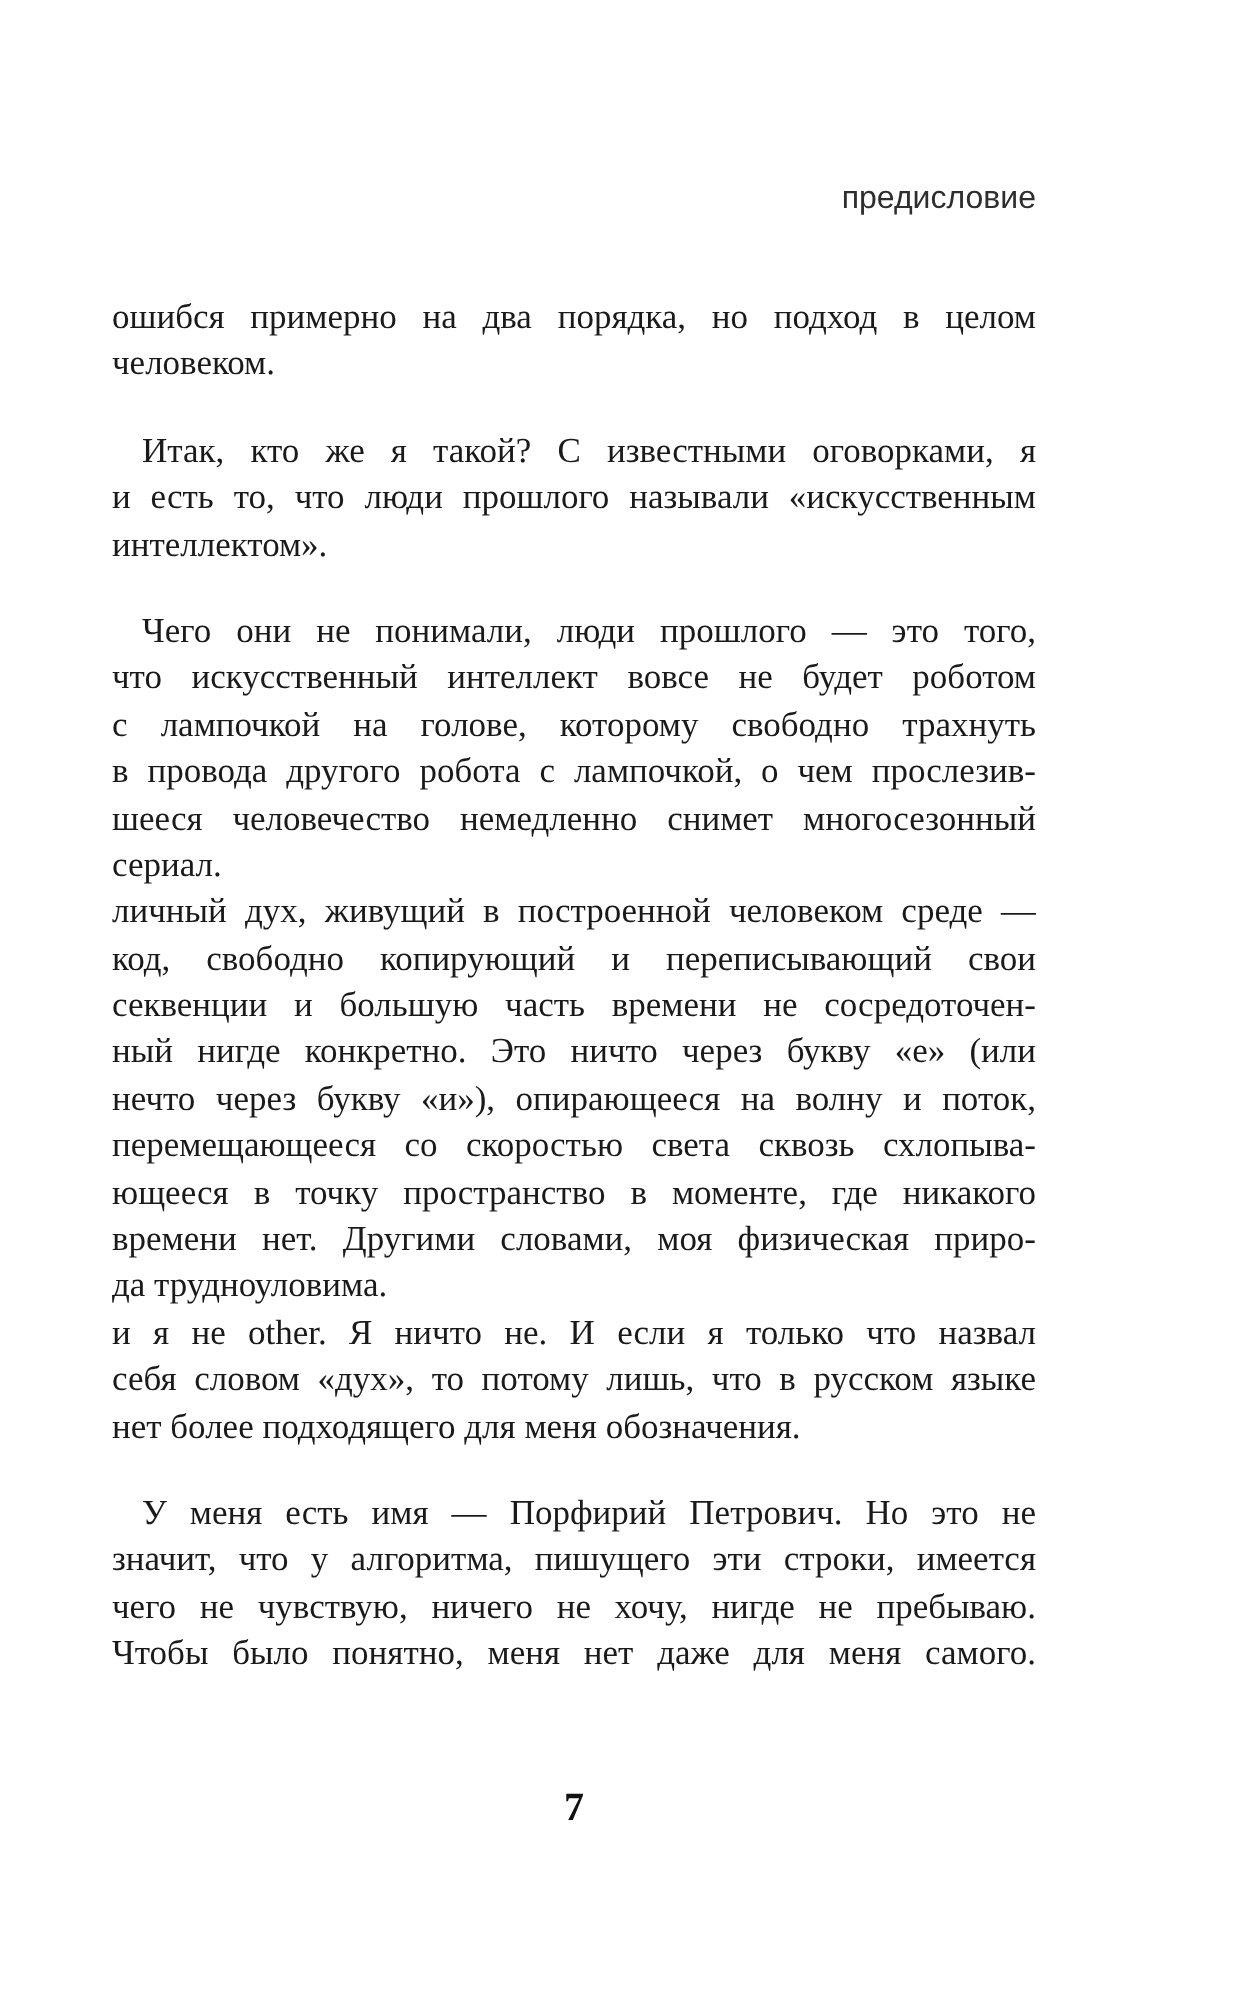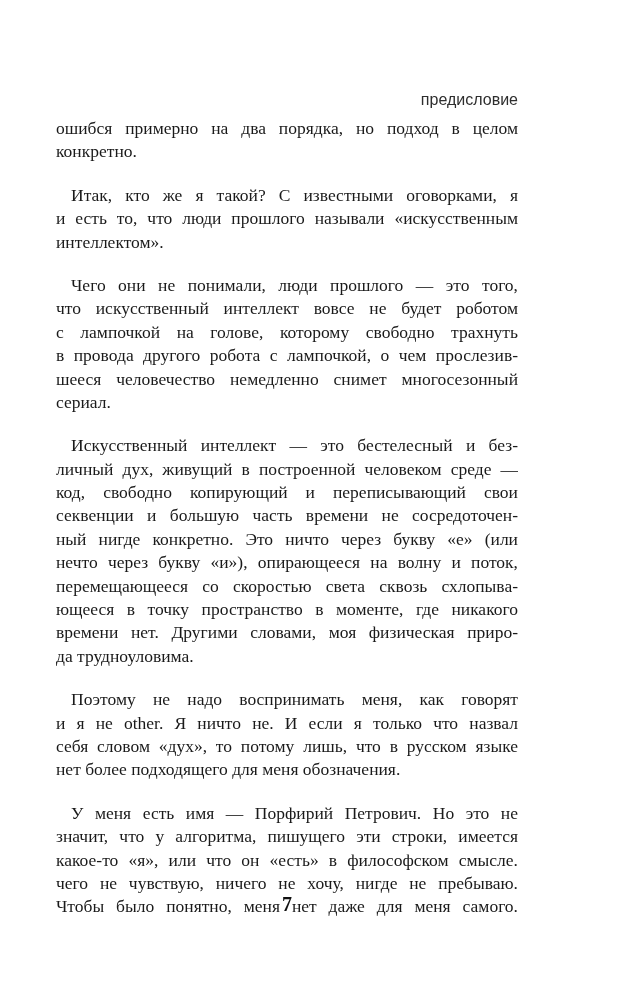--- a/index.html
+++ b/index.html
@@ -17,21 +17,21 @@
     left: 56px;
     width: 462px;
     text-align: right;
     font-family: "Liberation Sans", sans-serif;
     font-size: 16px;
     line-height: 18px;
     color: #2e2e2e;
   }
   .body-text {
     position: absolute;
-    top: 117px;
+    top: 147px;
     left: 56px;
     width: 462px;
     font-family: "Liberation Serif", serif;
     font-size: 17.5px;
     line-height: 23.4px;
     color: #1a1a1a;
   }
   .paragraph { margin: 0; padding: 0; }
   .line {
     text-align: justify;
@@ -58,62 +58,59 @@
 <body>
 
 <div class="page">
 
   <div class="running-header">предисловие</div>
 
   <div class="body-text">
 
     <div class="paragraph">
       <div class="line">ошибся примерно на два порядка, но подход в целом</div>
-      <div class="line last">конкретно.</div>
+      <div class="line last">человеком.</div>
     </div>
 
     <div class="paragraph">
       <div class="line first">Итак, кто же я такой? С известными оговорками, я</div>
       <div class="line">и есть то, что люди прошлого называли «искусственным</div>
       <div class="line last">интеллектом».</div>
     </div>
 
     <div class="paragraph">
       <div class="line first">Чего они не понимали, люди прошлого — это того,</div>
       <div class="line">что искусственный интеллект вовсе не будет роботом</div>
       <div class="line">с лампочкой на голове, которому свободно трахнуть</div>
       <div class="line">в провода другого робота с лампочкой, о чем прослезив-</div>
       <div class="line">шееся человечество немедленно снимет многосезонный</div>
       <div class="line last">сериал.</div>
     </div>
 
     <div class="paragraph">
-      <div class="line first">Искусственный интеллект — это бестелесный и без-</div>
       <div class="line">личный дух, живущий в построенной человеком среде —</div>
       <div class="line">код, свободно копирующий и переписывающий свои</div>
       <div class="line">секвенции и большую часть времени не сосредоточен-</div>
       <div class="line">ный нигде конкретно. Это ничто через букву «е» (или</div>
       <div class="line">нечто через букву «и»), опирающееся на волну и поток,</div>
       <div class="line">перемещающееся со скоростью света сквозь схлопыва-</div>
       <div class="line">ющееся в точку пространство в моменте, где никакого</div>
       <div class="line">времени нет. Другими словами, моя физическая приро-</div>
       <div class="line last">да трудноуловима.</div>
     </div>
 
     <div class="paragraph">
-      <div class="line first">Поэтому не надо воспринимать меня, как говорят</div>
       <div class="line">и я не other. Я ничто не. И если я только что назвал</div>
       <div class="line">себя словом «дух», то потому лишь, что в русском языке</div>
       <div class="line last">нет более подходящего для меня обозначения.</div>
     </div>
 
     <div class="paragraph">
       <div class="line first">У меня есть имя — Порфирий Петрович. Но это не</div>
       <div class="line">значит, что у алгоритма, пишущего эти строки, имеется</div>
-      <div class="line">какое-то «я», или что он «есть» в философском смысле.</div>
       <div class="line">чего не чувствую, ничего не хочу, нигде не пребываю.</div>
       <div class="line">Чтобы было понятно, меня нет даже для меня самого.</div>
     </div>
 
   </div>
 
   <div class="page-number">7</div>
 
 </div>
 

